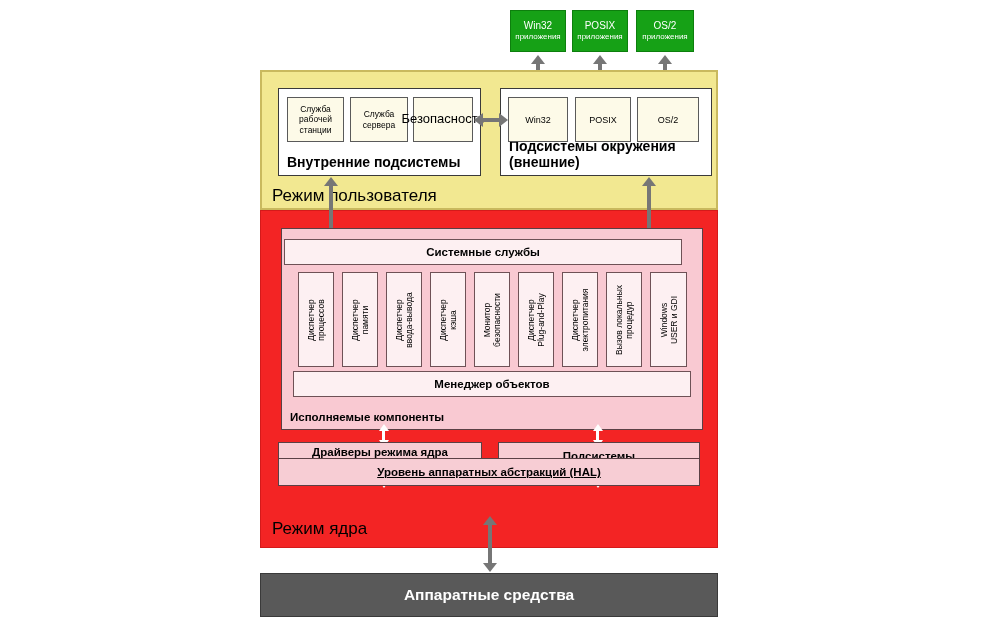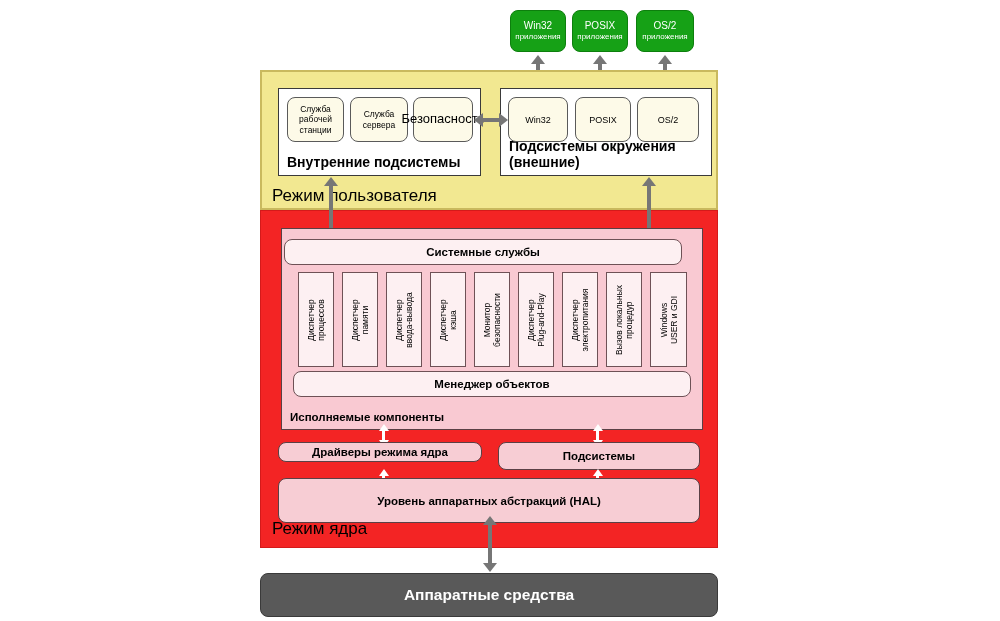--- a/index.html
+++ b/index.html
@@ -2,21 +2,21 @@
 <html><head>
 <meta charset="utf-8">
 <style>
   html,body { margin:0; padding:0; background:#fff; }
   .canvas {
     position:relative; width:1000px; height:621px; margin:0 auto;
     background:#ffffff; overflow:hidden;
     font-family:"Liberation Sans", sans-serif; color:#000;
   }
   .abs { position:absolute; box-sizing:border-box; }
-  .center { display:flex; align-items:center; justify-content:center; text-align:center;border-radius:8px; }
+  .center { display:flex; align-items:center; justify-content:center; text-align:center; }
   .pre { white-space:pre-line; }
 
   
   .appbox { background:#16A116; border:1px solid #0D7F0D; color:#fff; flex-direction:column; }
   .appbox .l1 { font-size:10px; line-height:12px; }
   .appbox .l2 { font-size:8px; line-height:10px; }
 
   
   .user-mode { background:#F2E891; border:2px solid #C9B95E; }
   .kernel-mode { background:#F32424; border:1px solid #D41A1A; }
@@ -160,19 +160,19 @@
 
   <div class="av white" style="left:382px; top:431px; height:9px;"></div>
   <div class="av white" style="left:596px; top:431px; height:9px;"></div>
 
   <div class="abs center kbox" style="left:278px; top:442px; width:204px; height:20px;">Драйверы режима ядра</div>
   <div class="abs center kbox" style="left:498px; top:442px; width:202px; height:28px;">Подсистемы</div>
 
   <div class="av white" style="left:382px; top:476px; height:5px;"></div>
   <div class="av white" style="left:596px; top:476px; height:5px;"></div>
 
-  <div class="abs center kbox" style="left:278px; top:478px; width:422px; height:45px;">Уровень аппаратных абстракций (HAL)</div>
+  <div class="abs center kbox" style="left:278px; top:458px; width:422px; height:28px;text-decoration:underline;">Уровень аппаратных абстракций (HAL)</div>
 
   <div class="av" style="left:488px; top:525px; height:38px;"></div>
 
   <div class="abs center hardware" style="left:260px; top:573px; width:458px; height:44px;">Аппаратные средства</div>
 
 </div>
 
 </body></html>

